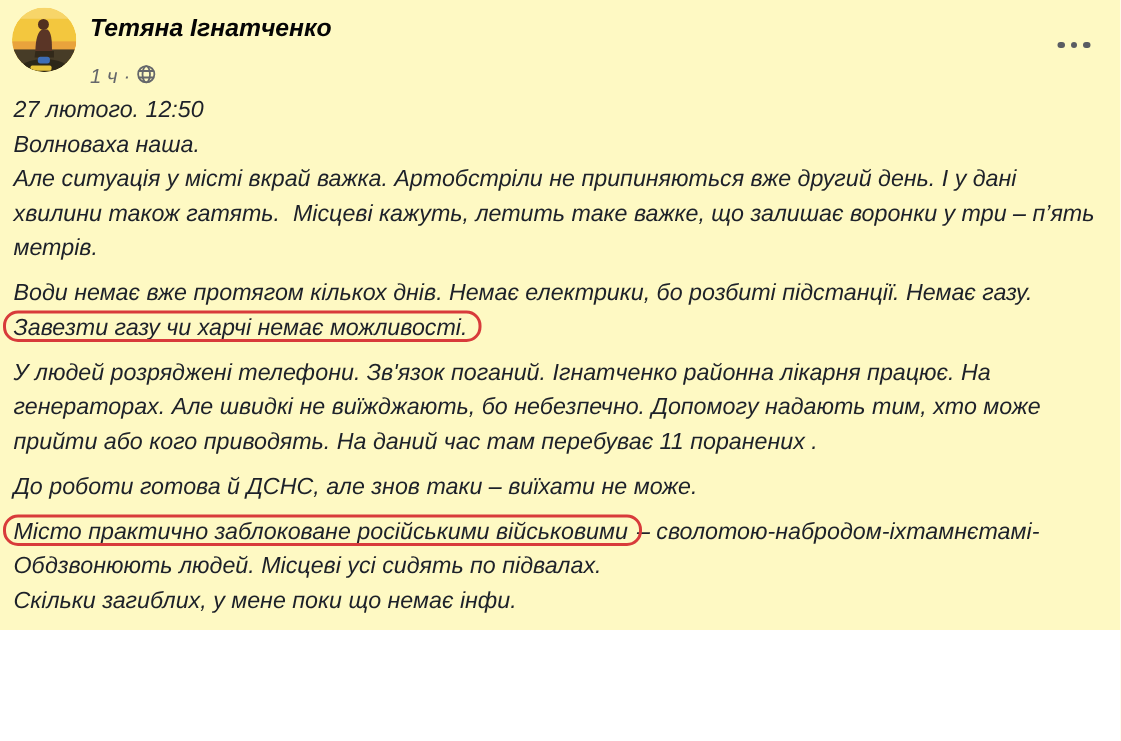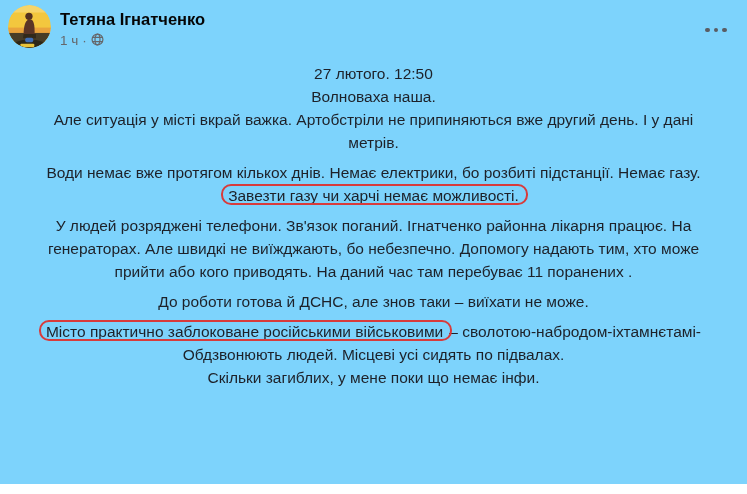--- a/index.html
+++ b/index.html
@@ -3,21 +3,21 @@
 <meta charset="utf-8">
 <style>
   * { margin: 0; padding: 0; box-sizing: border-box; }
   html, body {
     width: 747px; height: 494px;
     background: #ffffff;
     overflow: hidden;
     font-family: "Liberation Sans", "DejaVu Sans", sans-serif;
     color: #1d2129;
   }
-  .post-card { position: relative; width: 747px; height: 484px; background: #7dd3fc; }
+  .post-card { position: relative; width: 747px; height: 420px; background: #fef9c3; font-style: italic; }
 
   
   .header {
     display: flex;
     align-items: flex-start;
     padding: 5px 16px 0 8px;
     height: 45px;
   }
   .avatar {
     width: 43px; height: 43px;
@@ -31,21 +31,21 @@
   .author-name {
     font-size: 16.5px;
     font-weight: 700;
     color: #050505;
     line-height: 20px;
     cursor: pointer;
   }
   .meta-row {
     display: flex;
     align-items: center;
-    margin-top: 3px;
+    margin-top: 13px;
     color: #65676b;
     font-size: 13.5px;
     line-height: 16px;
   }
   .meta-row .dot { margin: 0 4px; }
   .globe { display: inline-block; margin-top: 1px; }
   .more-button {
     position: absolute;
     top: 20px; right: 14px;
     width: 34px; height: 20px;
@@ -66,21 +66,20 @@
   .post-body {
     margin-top: 17px;
     padding: 0 9px;
     font-size: 15.5px;
     color: #1d2129;
   }
   .line {
     line-height: 23px;
     height: 23px;
     white-space: pre;
-    text-align: center;
   }
   .line.gap { margin-top: 7px; }
 
   
   .red-box { position: relative; white-space: pre; }
   .red-box::before {
     content: "";
     position: absolute;
     left: -7px; right: -9px; top: -3px; bottom: -1px;
     border: 2.6px solid #d83b3b;
@@ -134,20 +133,21 @@
       <i></i>
         <i></i>
         <i></i>
     </div>
   </div>
 
   <div class="post-body">
     <div class="line">27 лютого. 12:50</div>
     <div class="line">Волноваха наша.</div>
     <div class="line">Але ситуація у місті вкрай важка. Артобстріли не припиняються вже другий день. І у дані</div>
+    <div class="line">хвилини також гатять.  Місцеві кажуть, летить таке важке, що залишає воронки у три – п’ять</div>
     <div class="line">метрів.</div>
     <div class="line gap">Води немає вже протягом кількох днів. Немає електрики, бо розбиті підстанції. Немає газу.</div>
     <div class="line"><span class="red-box">Завезти газу чи харчі немає можливості.</span></div>
     <div class="line gap">У людей розряджені телефони. Зв'язок поганий. Ігнатченко районна лікарня працює. На</div>
     <div class="line">генераторах. Але швидкі не виїжджають, бо небезпечно. Допомогу надають тим, хто може</div>
     <div class="line">прийти або кого приводять. На даний час там перебуває 11 поранених .</div>
     <div class="line gap">До роботи готова й ДСНС, але знов таки – виїхати не може.</div>
     <div class="line gap"><span class="red-box">Місто практично заблоковане російськими військовими</span><span class="after-box">– сволотою-набродом-іхтамнєтамі-</span></div>
     <div class="line">Обдзвонюють людей. Місцеві усі сидять по підвалах.</div>
     <div class="line">Скільки загиблих, у мене поки що немає інфи.</div>

